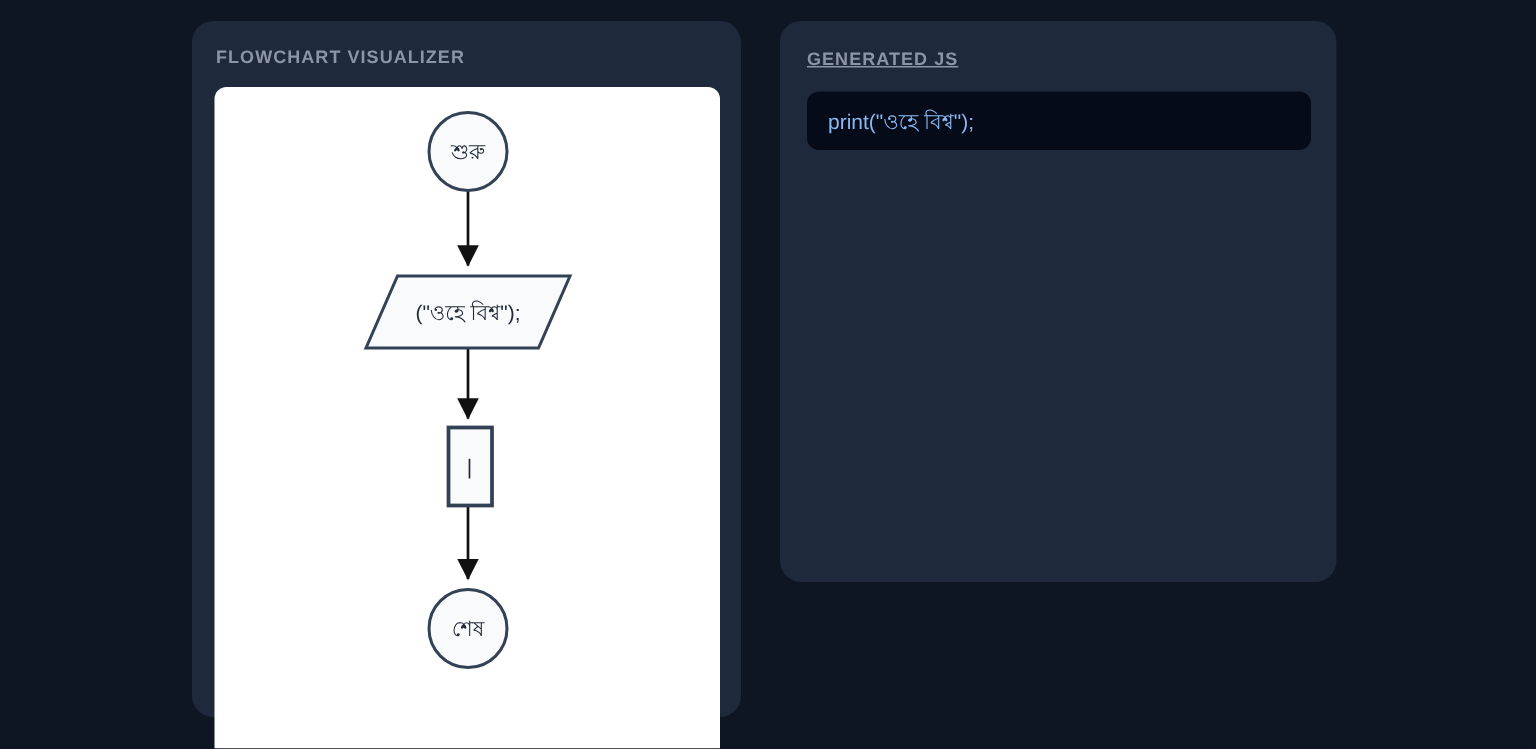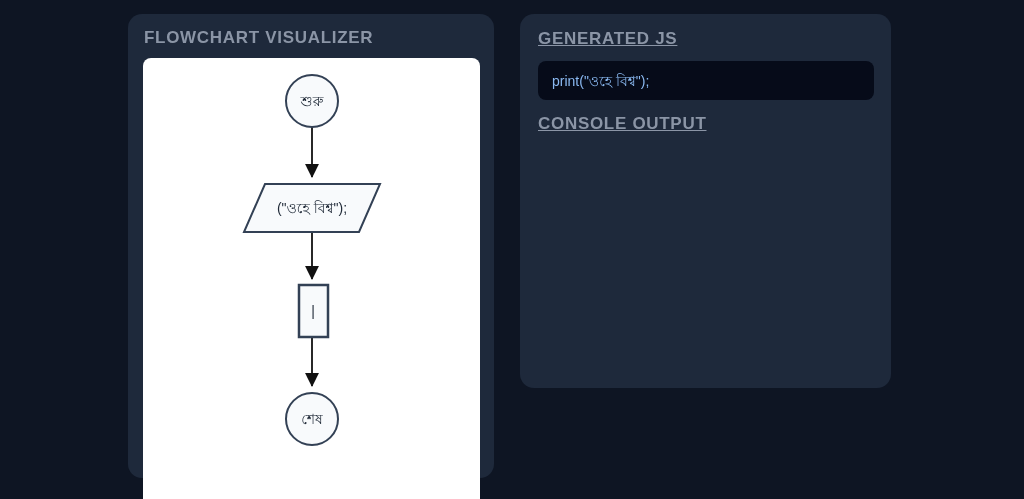--- a/index.html
+++ b/index.html
@@ -11,21 +11,21 @@
   *{box-sizing:border-box; margin:0; padding:0;}
   html,body{background:var(--page-bg);}
   body{font-family:"Liberation Sans","DejaVu Sans",sans-serif;}
   .page{position:relative; width:1024px; height:499px; background:var(--page-bg); overflow:hidden;}
 
   .panel{position:absolute; background:var(--panel-bg); border-radius:14px;}
   .panel-left{left:128px; top:14px; width:366px; height:464px; padding:17px 14px 16px 15px;}
   .panel-right{left:520px; top:14px; width:371px; height:374px; padding:16px 17px 16px 18px;}
 
   .panel-title{
-    font-size:17px; font-weight:700; letter-spacing:0.7px;
+    font-size:12px; font-weight:700; letter-spacing:0.7px;
     color:var(--header-text); line-height:14px;
   }
   .panel-left .panel-title{margin:0 0 13px 1px;}
   .panel-right .panel-title{margin:2px 0 15px 0;text-decoration:underline;}
   .panel-right .panel-title.second{margin-top:17px;}
 
   .flow-canvas{
     width:337px; height:496px; background:var(--canvas-bg);
     border-radius:8px; overflow:hidden;
   }
@@ -88,17 +88,16 @@
     </div>
   </section>
 
   <section class="panel panel-right">
     <h2 class="panel-title">GENERATED JS</h2>
 
     <div class="code-box">
       <code class="js-code">print("ওহে বিশ্ব");</code>
     </div>
 
-    <h2 class="panel-title second">CONSOLE OUTPUT</h2>
 
   </section>
 
 </div>
 
 </body></html>

